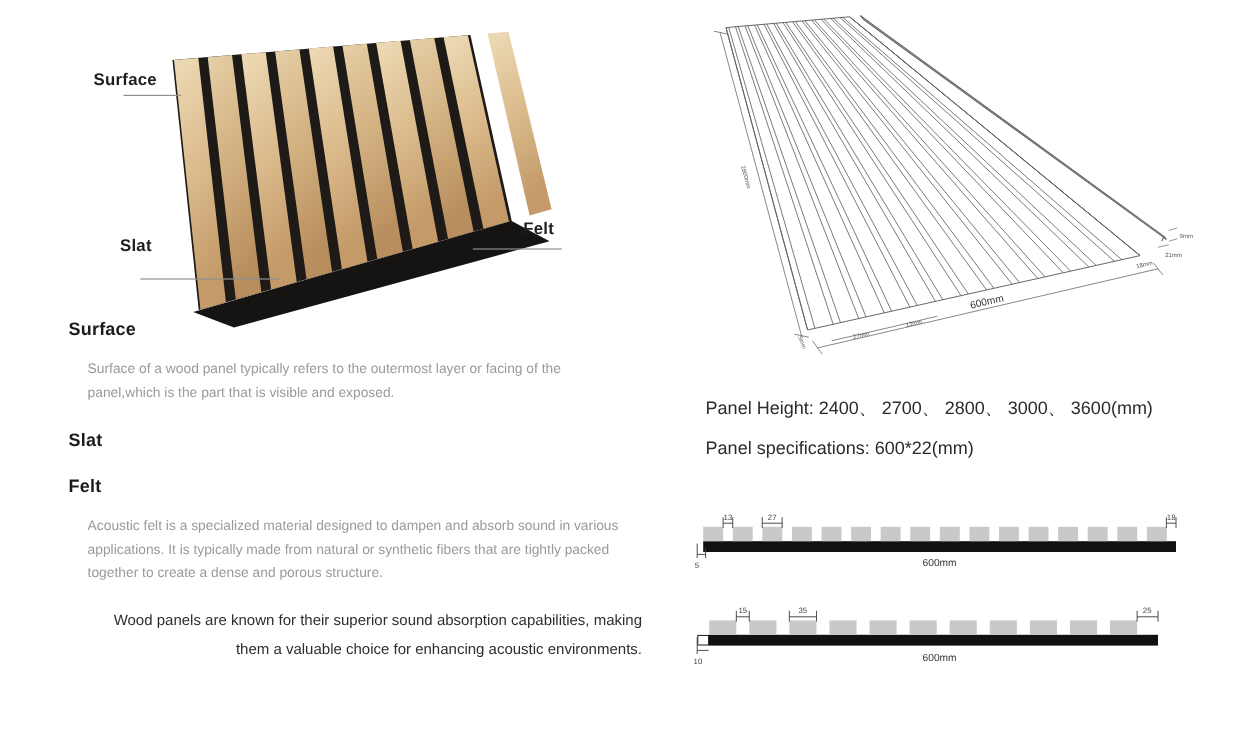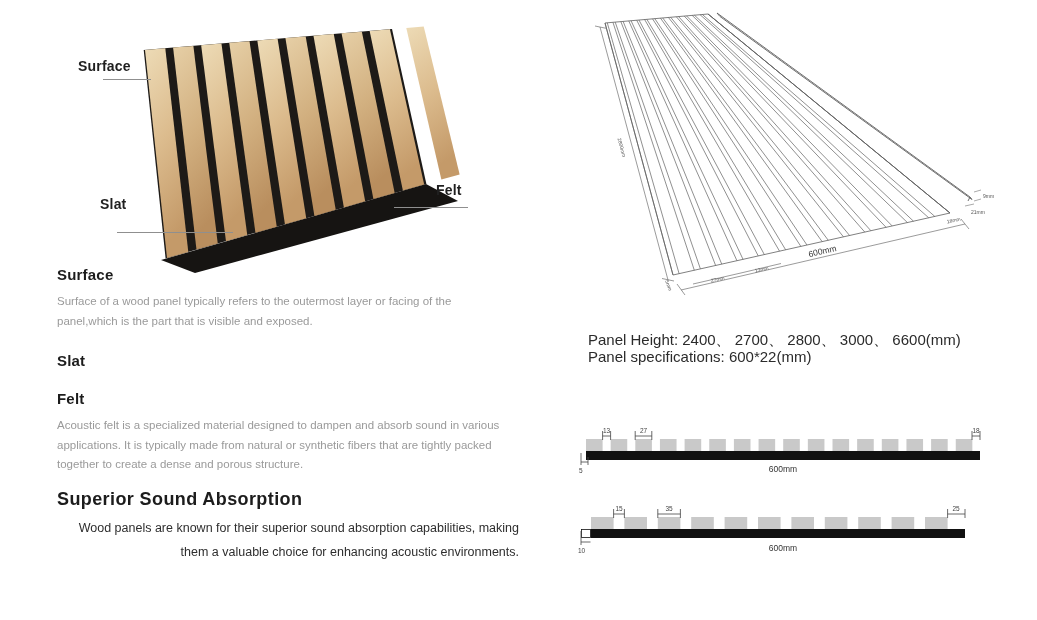--- a/index.html
+++ b/index.html
@@ -9,29 +9,29 @@
   }
   
   .hero{position:absolute;left:40px;top:20px;width:480px;height:255px;}
   .hero-art{position:absolute;left:55px;top:0;}
   .callout{position:absolute;font-weight:700;font-size:14px;color:#1f1f1f;letter-spacing:.2px;}
   .callout-line{position:absolute;height:1px;background:#8f8f8f;}
   .text-sections{position:absolute;left:57px;top:266px;width:468px;}
   .text-sections section{margin:0 0 21px 0;}
   .text-sections section.tight{margin-bottom:14px;}
   .sec-title{margin:0 0 9px 0;font-size:15px;font-weight:700;color:#1c1c1c;letter-spacing:.2px;}
-  .sec-body{margin:0;font-size:11.5px;line-height:19.5px;color:#9a9a9a;width:455px;}
+  .sec-body{margin:16px;font-size:11.5px;line-height:19.5px;color:#9a9a9a;width:455px;}
   .big-title{font-size:18px;letter-spacing:.4px;margin-bottom:6px;}
   .dark-body{color:#2e2e2e;font-size:12.5px;line-height:24px;width:462px;text-align:right;}
   
   .right-col{position:absolute;left:575px;top:0;width:462px;height:620px;}
   .wireframe{position:absolute;left:0;top:0;}
   .spec-line{position:absolute;left:13px;margin:0;font-size:15px;color:#2b2b2b;}
   .spec-line.h1{top:331px;}
-  .spec-line.h2{top:348px;}
+  .spec-line.h2{top:365px;}
   .cs{position:absolute;left:3px;}
   .cs1{top:424px;}
   .cs2{top:502px;}
   svg text{font-family:"Liberation Sans","DejaVu Sans",sans-serif;}
   .dim-label{font-size:6.5px;fill:#444;}
   .dim-big{font-size:8.5px;fill:#333;}
   .dim-tiny{font-size:5px;fill:#555;}
 </style>
 </head>
 <body>
@@ -83,21 +83,20 @@
       <p class="sec-body">Surface of a wood panel typically refers to the outermost layer or facing of the panel,which is the part that is visible and exposed.</p>
     </section>
     <section>
       <h3 class="sec-title">Slat</h3>
     </section>
     <section class="tight">
       <h3 class="sec-title">Felt</h3>
       <p class="sec-body">Acoustic felt is a specialized material designed to dampen and absorb sound in various applications. It is typically made from natural or synthetic fibers that are tightly packed together to create a dense and porous structure.</p>
     </section>
     <section>
-      <h3 class="sec-title big-title">Superior Sound Absorption</h3>
       <p class="sec-body dark-body">Wood panels are known for their superior sound absorption capabilities, making them a valuable choice for enhancing acoustic environments.</p>
     </section>
   </div>
 
   <div class="right-col">
 
     <svg class="wireframe" width="440" height="310" viewBox="0 0 440 310">
       <g stroke="#606060" stroke-width="0.8" fill="none">
         <polygon points="30,23 133,14 375,213 98,275"></polygon>
       </g>
@@ -162,21 +161,21 @@
 
       <g stroke="#707070" stroke-width="0.6">
         <line x1="399" y1="192" x2="406" y2="190"></line>
         <line x1="399" y1="201" x2="406" y2="199"></line>
         <line x1="390" y1="206" x2="399" y2="204"></line>
       </g>
       <text class="dim-tiny" x="408" y="198">9mm</text>
       <text class="dim-tiny" x="396" y="214">21mm</text>
     </svg>
 
-    <p class="spec-line h1">Panel Height: 2400、 2700、 2800、 3000、 6600(mm)</p>
+    <p class="spec-line h1">Panel Height: 2400、 2700、 2800、 3000、 3600(mm)</p>
     <p class="spec-line h2">Panel specifications: 600*22(mm)</p>
 
     <svg class="cs cs1" width="440" height="56" viewBox="0 0 440 56">
       <rect x="8" y="27" width="394" height="9" fill="#111111"></rect>
       <g>
           <rect x="8" y="15" width="16.6" height="12" fill="#c9c9c9"></rect>
           <rect x="32.65" y="15" width="16.6" height="12" fill="#c9c9c9"></rect>
           <rect x="57.3" y="15" width="16.6" height="12" fill="#c9c9c9"></rect>
           <rect x="81.94999999999999" y="15" width="16.6" height="12" fill="#c9c9c9"></rect>
           <rect x="106.6" y="15" width="16.6" height="12" fill="#c9c9c9"></rect>

